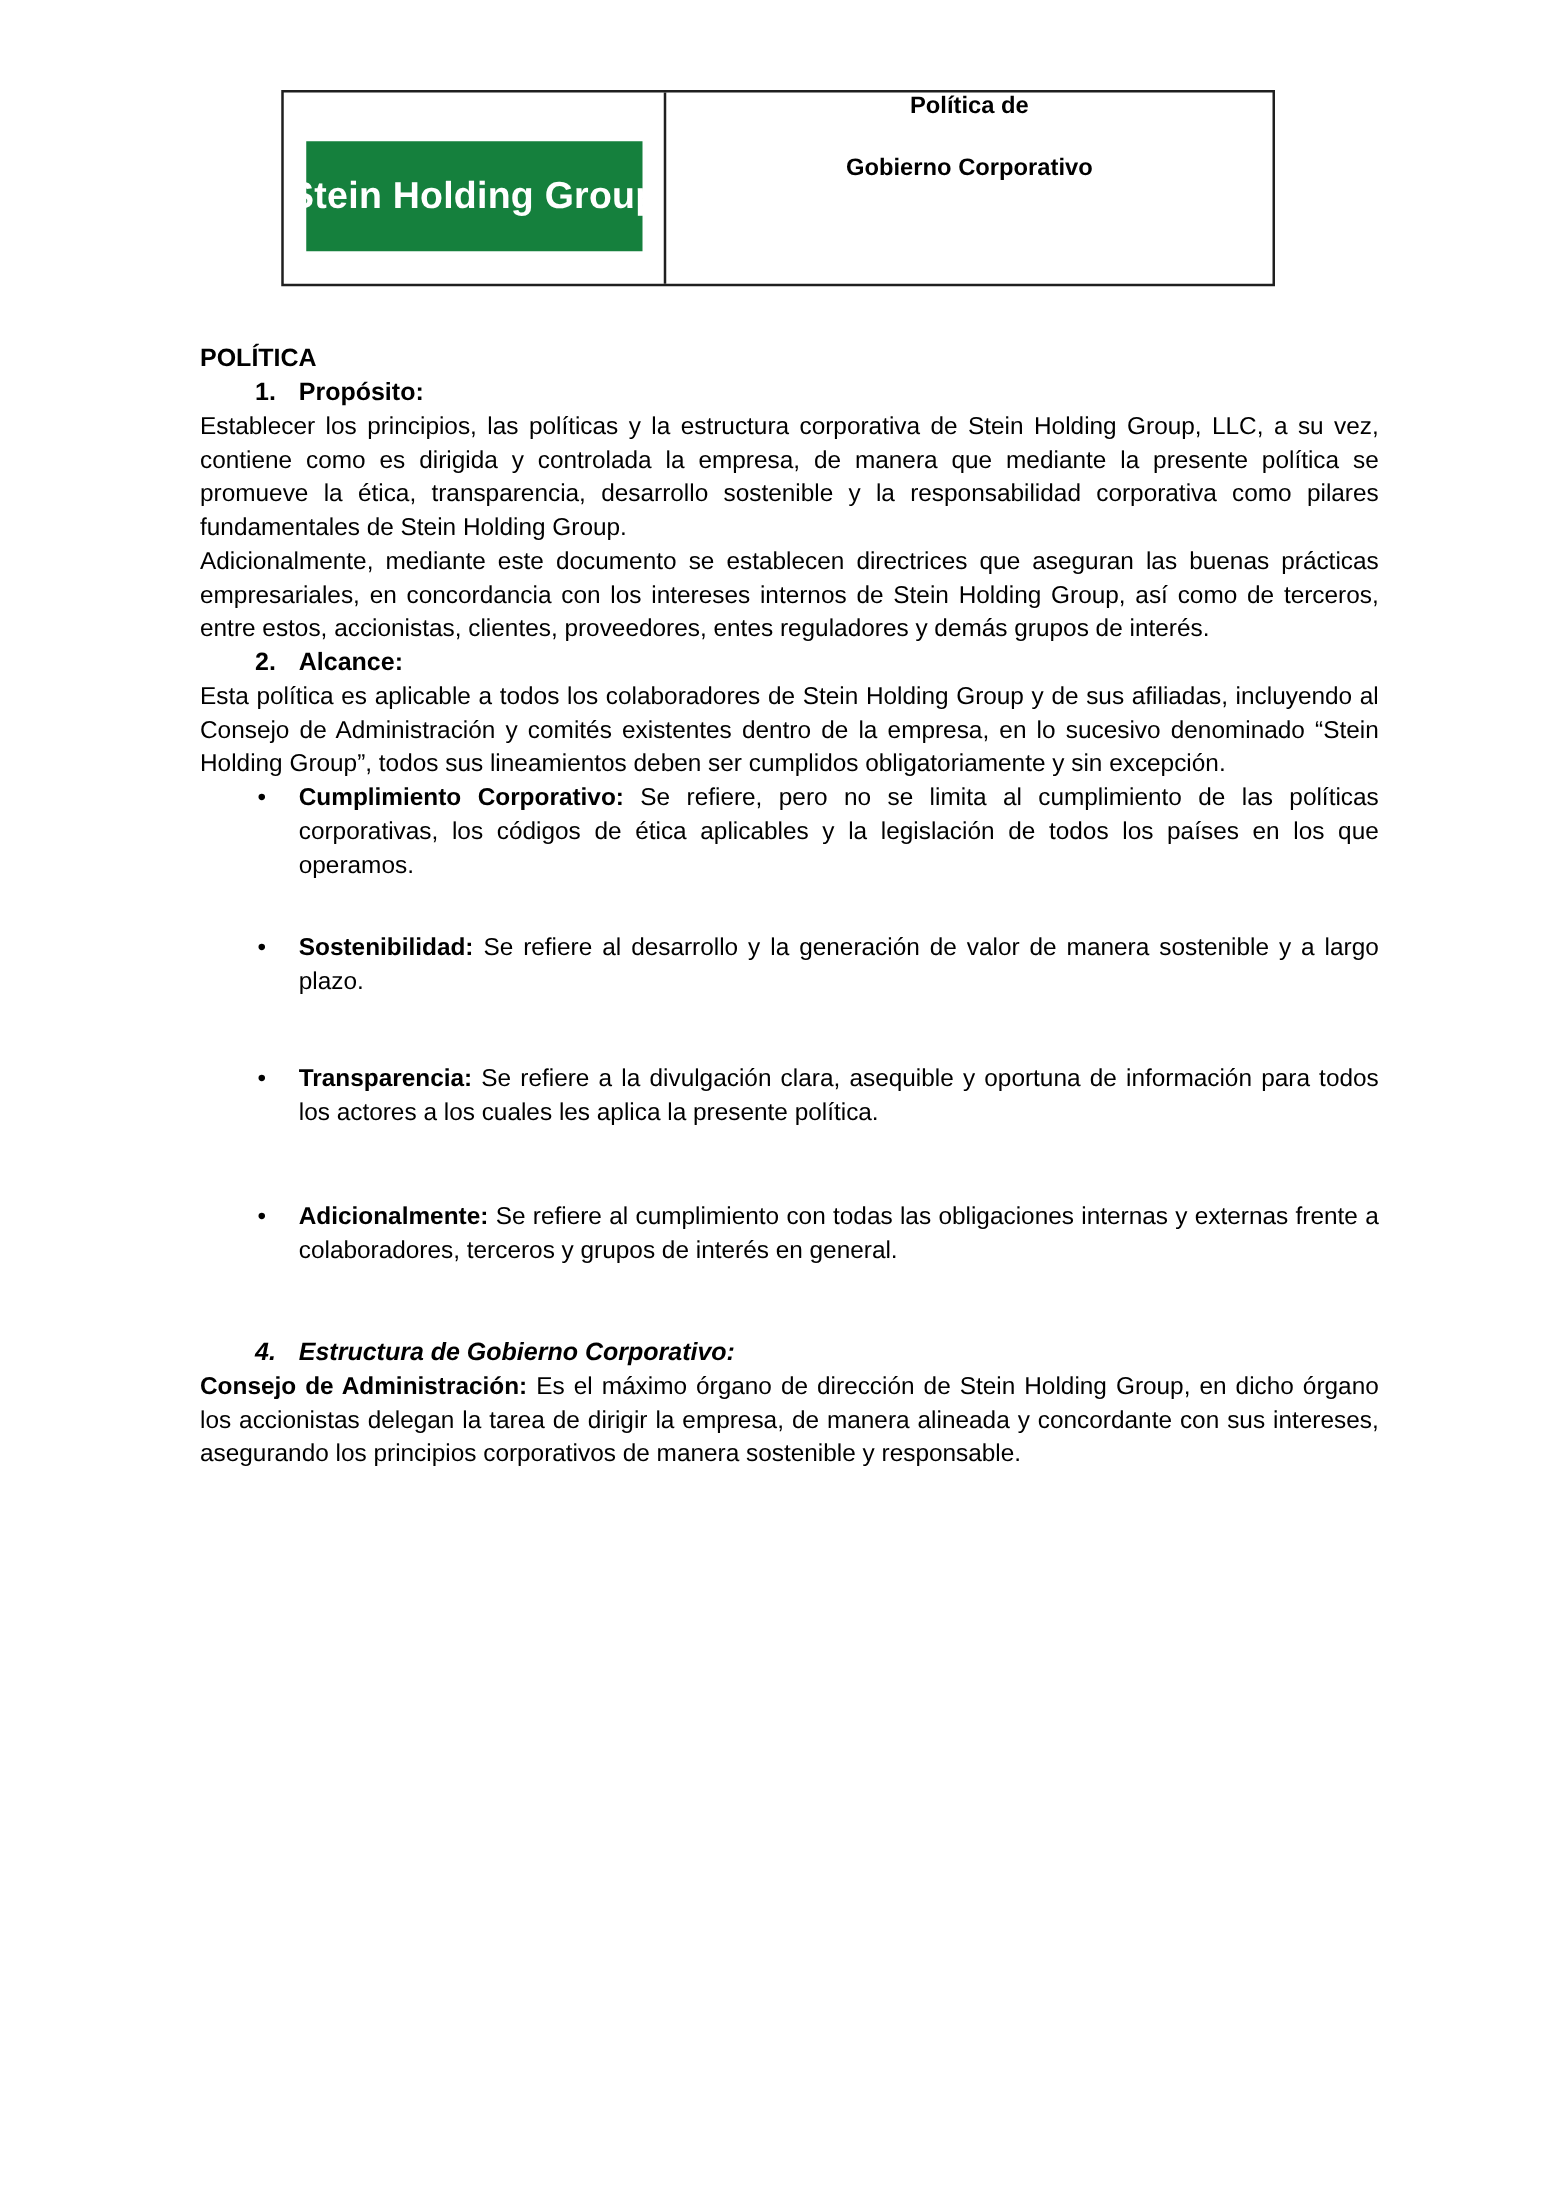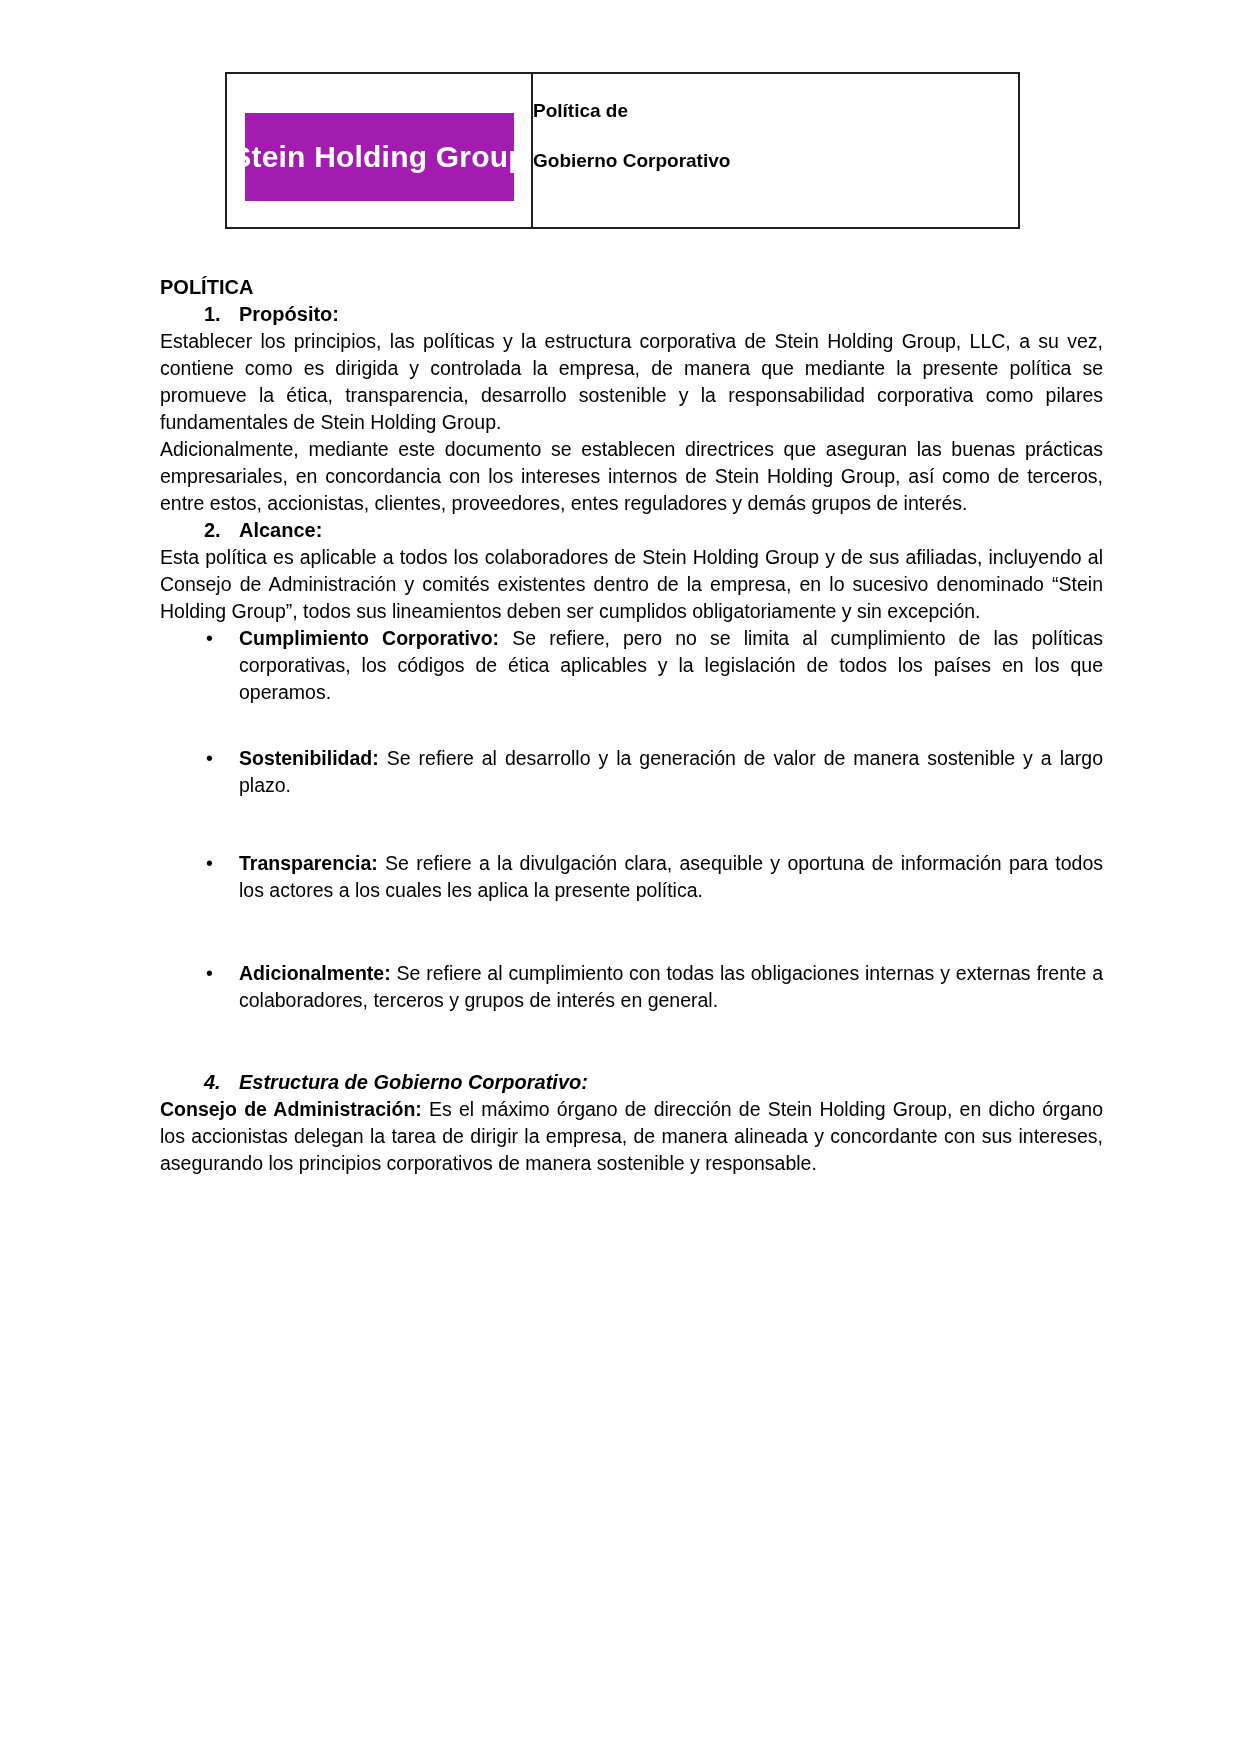--- a/index.html
+++ b/index.html
@@ -43,21 +43,21 @@
     font-weight: bold;
     font-size: 30px;
     letter-spacing: 0.2px;
     display: flex;
     align-items: center;
     justify-content: center;
     white-space: nowrap;
   }
   .cell-title {
     flex: 1;
-    padding-top: 26px;
+    text-align: center;
     font-weight: bold;
     font-size: 19px;
     line-height: 22px;
   }
   .cell-title .title-line2 { margin-top: 28px; }
 
   
   .doc-body {
     position: absolute;
     left: 148px;
@@ -99,21 +99,21 @@
   }
   .lead { font-weight: bold; }
 </style>
 </head>
 <body>
 
 <div class="page">
 
   <div class="header-table">
     <div class="cell-logo">
-      <div class="logo-box" style="background-color: #a21caf;">Stein Holding Group</div>
+      <div class="logo-box" style="background-color: #15803d;">Stein Holding Group</div>
     </div>
     <div class="cell-title">
       <div class="title-line1">Política de</div>
       <div class="title-line2">Gobierno Corporativo</div>
     </div>
   </div>
 
   <div class="doc-body">
 
     <p class="main-heading">POLÍTICA</p>

